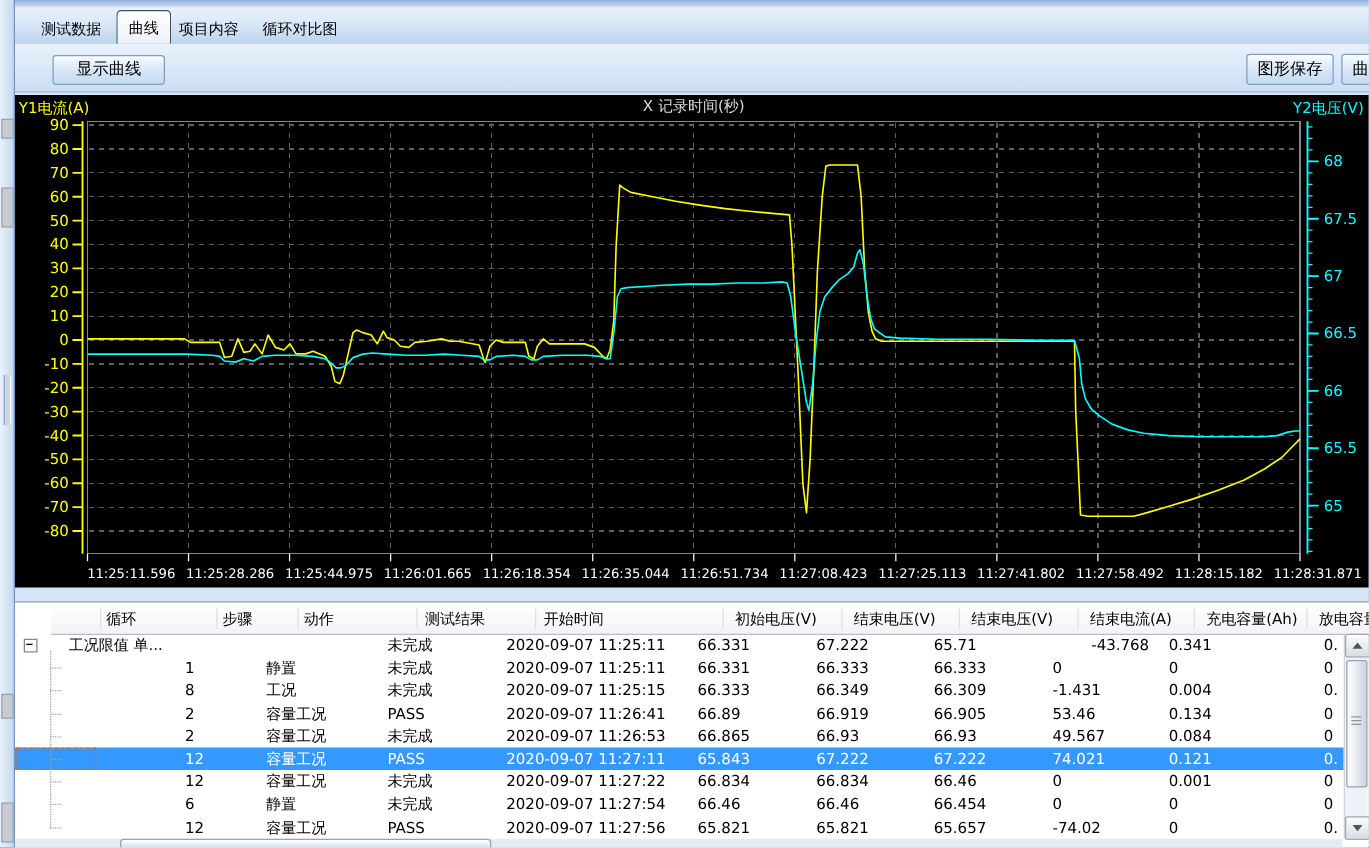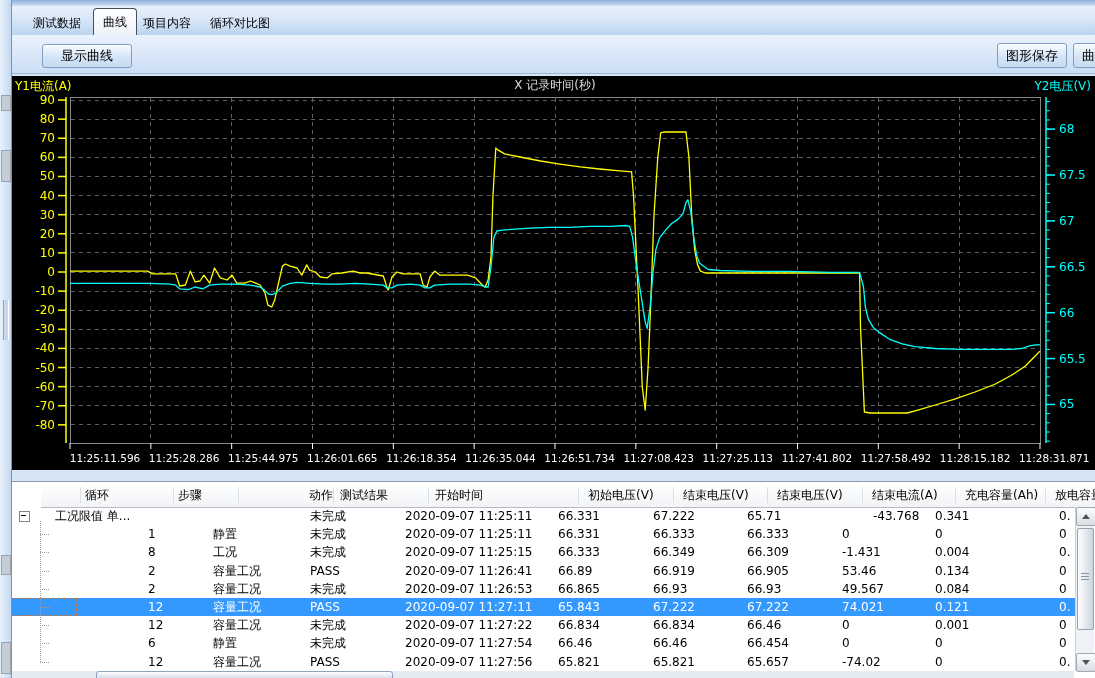--- a/index.html
+++ b/index.html
@@ -233,21 +233,21 @@
         <text x="4" y="14" fill="#ffff00" font-size="12">Y1电流(A)</text>
         <text x="1080" y="14" fill="#00ffff" font-size="12" text-anchor="end">Y2电压(V)</text>
         <polyline points="59.0,195.1 136.6,195.1 141.4,197.9 158.9,197.9 164.7,197.9 168.6,210.0 174.4,209.0 179.3,195.1 184.1,205.9 189.0,205.0 192.9,199.1 198.7,207.1 203.5,192.0 209.3,201.9 216.1,204.0 221.0,199.1 225.8,207.1 233.6,207.1 239.4,205.0 249.1,209.0 254.0,217.0 256.9,229.1 260.8,231.0 263.7,224.1 266.6,211.1 271.4,190.1 274.3,188.0 279.2,190.1 286.0,192.0 290.8,199.1 295.7,188.9 298.6,194.1 304.4,196.0 309.3,201.0 316.1,201.9 320.9,197.9 330.6,197.0 342.2,195.1 349.0,197.0 355.8,197.0 372.3,200.0 376.2,212.1 377.2,214.0 381.0,201.0 385.9,196.0 391.7,197.9 409.2,197.9 412.1,209.0 416.0,211.1 418.9,201.0 423.7,195.1 428.6,199.1 444.1,199.1 456.7,199.1 464.5,201.9 471.3,209.0 474.2,211.1 477.1,204.0 480.0,180.9 481.9,120.9 484.8,72.0 486.8,73.9 493.6,77.9 509.1,81.0 529.5,85.0 548.9,88.1 569.2,90.9 588.6,93.0 609.0,94.9 620.6,95.9 622.6,120.9 627.4,221.0 631.3,311.0 634.2,334.1 637.1,291.0 640.0,221.0 642.9,141.0 646.8,81.0 649.7,56.9 652.6,56.0 675.0,56.0 677.9,81.0 680.8,141.0 683.7,174.0 686.6,188.9 689.5,195.1 694.4,197.0 759.3,197.0 848.6,197.0 849.5,251.0 853.4,336.0 859.3,337.0 896.1,337.0 906.8,334.1 924.2,329.0 943.6,323.1 964.0,316.0 984.4,308.0 1000.9,299.0 1014.4,290.0 1022.2,282.0 1029.0,275.1" fill="none" stroke="#ffff00" stroke-width="1.3" stroke-linejoin="round"></polyline>
         <polyline points="59.0,207.3 138.5,207.3 158.9,208.2 164.7,209.1 168.6,212.8 177.3,213.7 184.1,211.0 191.9,212.8 198.7,209.1 209.3,208.2 223.9,208.2 239.4,209.1 249.1,211.0 254.0,214.6 257.9,218.3 261.7,218.3 265.6,216.5 271.4,210.1 279.2,207.3 286.9,206.4 298.6,207.3 314.1,208.2 328.7,208.2 344.2,207.3 358.7,208.2 372.3,209.1 376.2,211.9 381.0,211.9 385.9,209.1 399.5,208.2 409.2,209.1 414.0,211.9 418.9,211.9 423.7,209.1 439.2,208.2 458.6,208.2 469.3,209.1 474.2,211.0 477.1,211.0 480.0,190.8 482.9,161.4 485.8,155.0 490.7,154.1 504.2,153.2 518.8,152.2 539.1,151.3 558.5,151.3 578.9,150.4 599.3,150.4 614.8,149.5 618.7,150.4 621.6,161.4 625.5,190.8 630.3,221.1 634.2,245.9 636.1,252.3 639.1,231.2 642.0,196.3 644.9,173.4 648.8,161.4 654.6,154.1 660.4,147.7 667.2,143.1 672.0,137.6 675.0,126.5 676.9,123.8 679.8,135.7 682.7,161.4 685.6,178.9 688.5,187.1 693.4,190.8 697.3,193.5 708.9,194.5 739.0,195.4 778.7,195.4 819.5,196.3 848.6,196.3 852.5,211.0 854.4,231.2 857.3,243.1 862.2,251.4 868.9,256.9 878.6,263.3 891.3,267.9 903.9,270.6 924.2,272.5 949.5,273.4 973.7,273.4 998.9,273.4 1010.6,272.5 1019.3,269.7 1025.1,268.8 1029.0,268.8" fill="none" stroke="#00ffff" stroke-width="1.3" stroke-linejoin="round"></polyline>
       </svg></div>
 
   <div id="table-panel">
     <div id="table-header">
         <div class="hcell" style="left: 44px; width: 90px;">循环</div>
         <div class="hcell" style="left: 137px; width: 90px;">步骤</div>
-        <div class="hcell" style="left: 202px; width: 90px; text-align: right;">动作</div>
+        <div class="hcell" style="left: 202px; width: 90px;">动作</div>
         <div class="hcell" style="left: 299px; width: 90px;">测试结果</div>
         <div class="hcell" style="left: 394px; width: 90px;">开始时间</div>
         <div class="hcell" style="left: 547px; width: 90px;">初始电压(V)</div>
         <div class="hcell" style="left: 642px; width: 90px;">结束电压(V)</div>
         <div class="hcell" style="left: 736px; width: 90px;">结束电压(V)</div>
         <div class="hcell" style="left: 831px; width: 90px;">结束电流(A)</div>
         <div class="hcell" style="left: 924px; width: 90px;">充电容量(Ah)</div>
         <div class="hcell" style="left: 1014px; width: 48px;">放电容量(Ah)</div>
         <div class="hsep" style="left: 39px;"></div>
         <div class="hsep" style="left: 132px;"></div>

